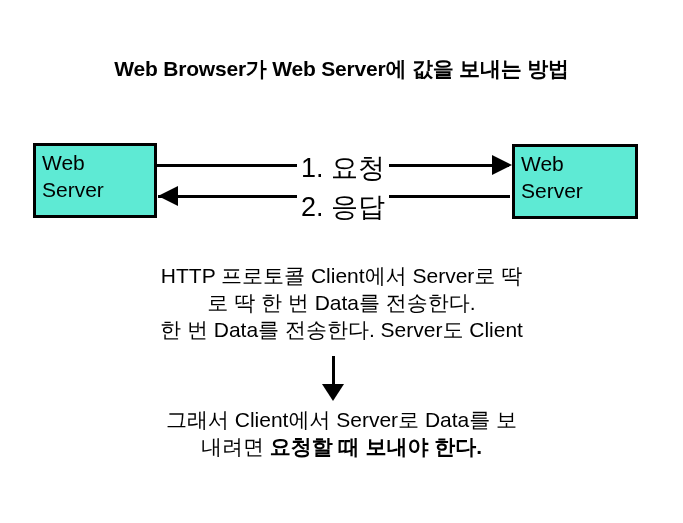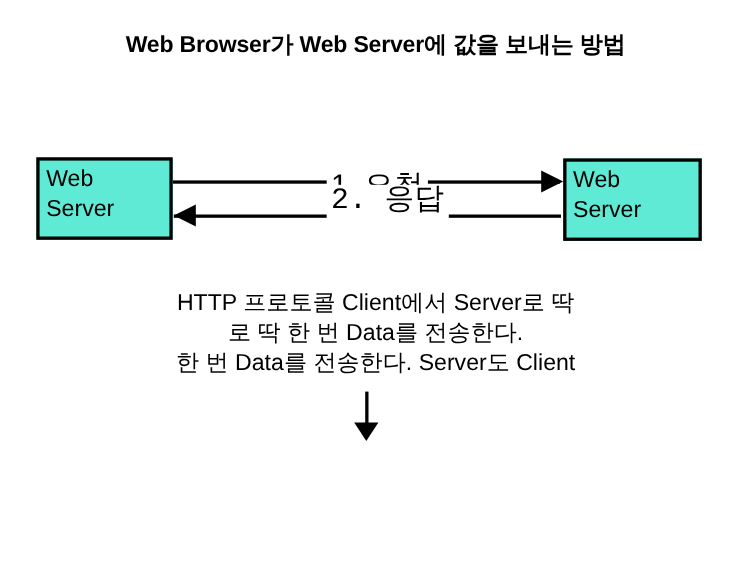--- a/index.html
+++ b/index.html
@@ -17,21 +17,21 @@
     width: 683px;
     height: 523px;
     background: #ffffff;
     overflow: hidden;
   }
 
   
   .diagram-title {
     position: absolute;
     left: 0;
-    top: 28px;
+    top: 56px;
     width: 683px;
     text-align: center;
     font-size: 21px;
     font-weight: bold;
     letter-spacing: -0.2px;
     line-height: 1.2;
     white-space: nowrap;
   }
 
   
@@ -106,22 +106,21 @@
     padding: 2px 4px;
     z-index: 4;
     white-space: nowrap;
   }
   #label-request {
     left: 297px;
     top: 153px;
   }
   #label-response {
     left: 297px;
-    top: 168px;
-    font-family: Liberation Mono, monospace;
+    top: 192px;
   }
 
   
   .para {
     position: absolute;
     width: 683px;
     left: 0;
     text-align: center;
     font-size: 21px;
     line-height: 27px;
@@ -179,15 +178,17 @@
   <div class="para" id="para-top">
     <span class="ln">HTTP 프로토콜 Client에서 Server로 딱</span>
     <span class="ln">로 딱 한 번 Data를 전송한다.</span>
     <span class="ln">한 번 Data를 전송한다. Server도 Client</span>
   </div>
 
   <div id="down-arrow-shaft"></div>
   <div id="down-arrow-head"></div>
 
   <div class="para" id="para-bottom">
+    <span class="ln">그래서 Client에서 Server로 Data를 보</span>
+    <span class="ln"><span>내려면 </span><span class="bold">요청할 때 보내야 한다.</span></span>
   </div>
 
 </div>
 
 </body></html>

